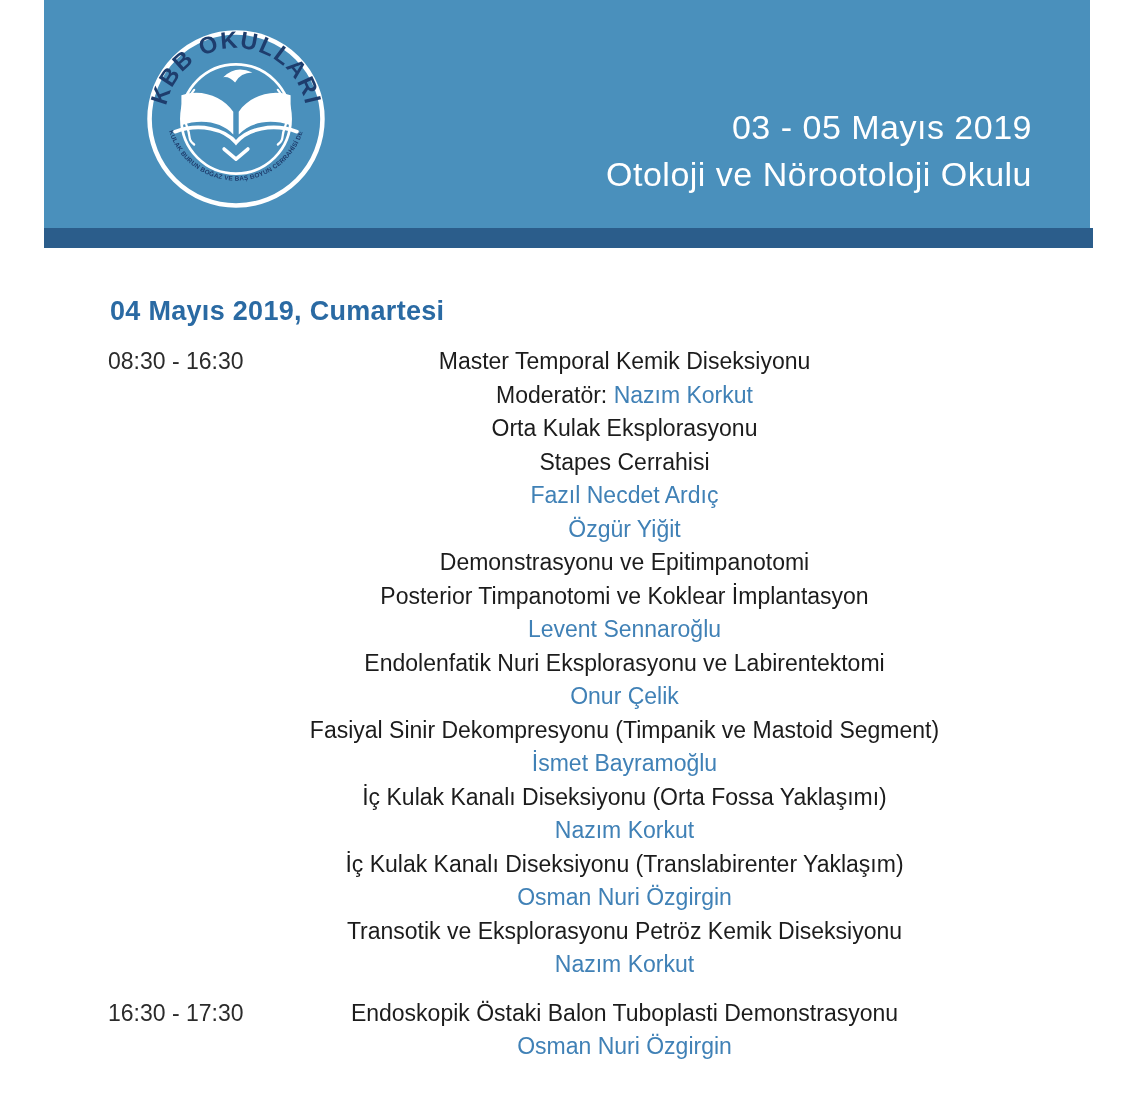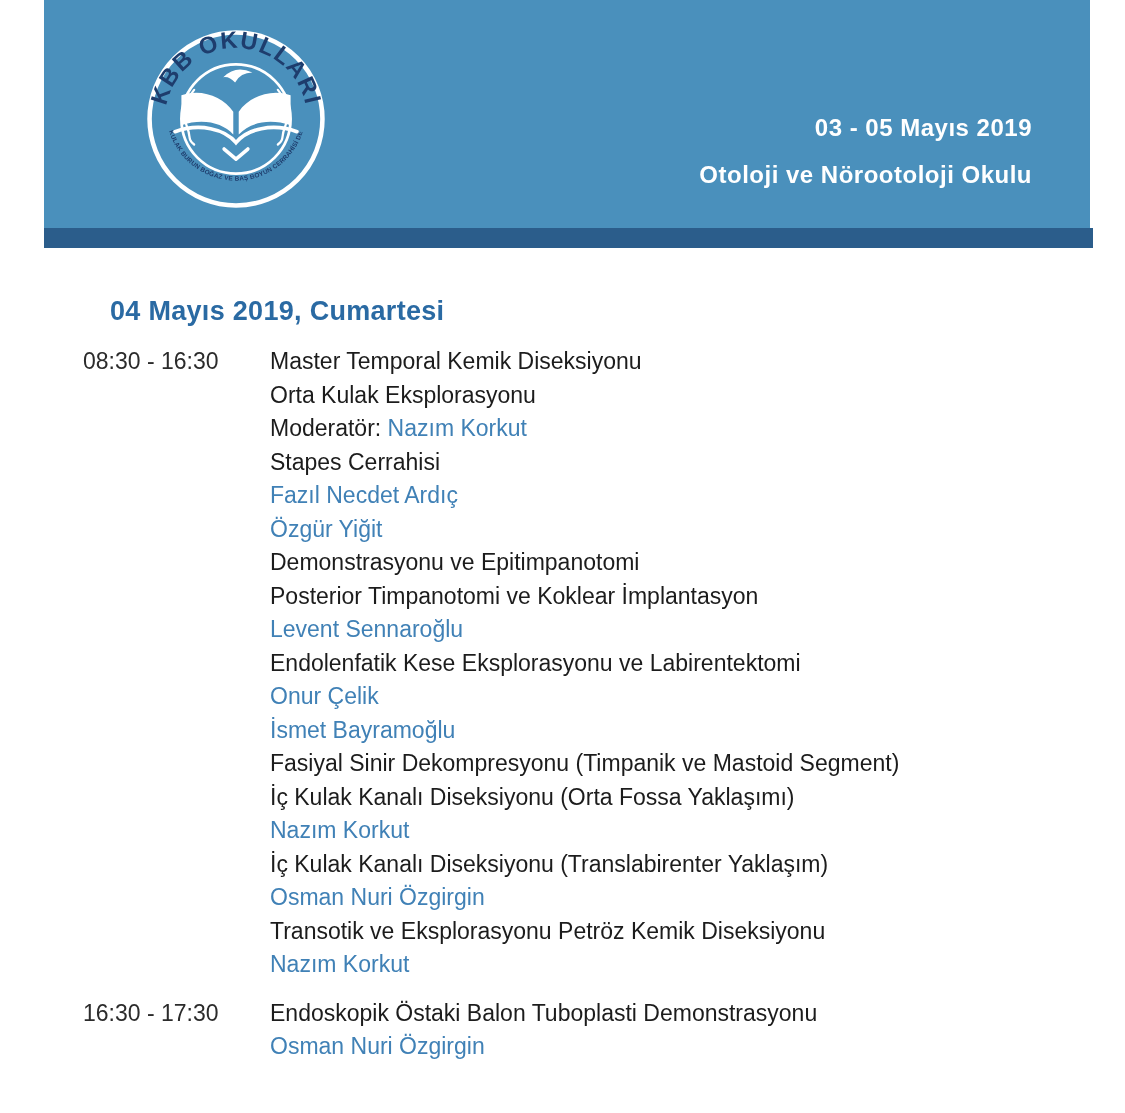--- a/index.html
+++ b/index.html
@@ -24,44 +24,44 @@
   .logo {
     position: absolute; left: 101px; top: 28px;
     width: 182px; height: 182px;
   }
   .logo-top-text   { font-size: 26px; font-weight: bold; fill: var(--logo-navy); letter-spacing: 1.5px; }
   .logo-bottom-text{ font-size: 7px;  font-weight: bold; fill: var(--logo-navy); letter-spacing: 0.2px; }
   .titles {
     position: absolute; right: 58px; top: 104px;
     text-align: right;
     color: var(--title-white);
-    font-weight: bold;
-    font-size: 24px;
+    font-weight: normal;
+    font-size: 34px;
     line-height: 47px;
     letter-spacing: 0.5px;
     white-space: nowrap;
   }
 
   
   .content { position: absolute; left: 0; top: 248px; width: 954px; }
   .date-heading {
     margin: 48px 0 0 110px;
     font-size: 27px; font-weight: bold;
     color: var(--heading-blue);
     letter-spacing: 0.3px;
   }
   #sessions { margin-top: 18px; }
   .session {
     display: flex; align-items: flex-start;
-    padding-left: 83px;
+    padding-left: 108px;
     font-size: 23px; line-height: 33.5px;
   }
   .session + .session { margin-top: 15px; }
   .time { width: 187px; flex: 0 0 187px; color: var(--time-text); white-space: nowrap; }
-  .lines { flex: 1 1 auto; }
+  .lines { flex: 1 1 auto; text-align: center; }
   .line { white-space: nowrap; }
   .seg-body { color: var(--body-text); }
   .seg-name { color: var(--name-blue); }
 </style>
 </head>
 <body>
 
 <div class="page">
 
   <header class="header">
@@ -97,32 +97,32 @@
 
   <div class="strip"></div>
 
   <main class="content">
     <h2 class="date-heading">04 Mayıs 2019, Cumartesi</h2>
     <div id="sessions">
         <div class="session">
           <div class="time">08:30 - 16:30</div>
           <div class="lines">
             <div class="line"><span class="seg-body">Master Temporal Kemik Diseksiyonu</span></div>
+            <div class="line"><span class="seg-body">Moderatör: </span><span class="seg-name">Nazım Korkut</span></div>
             <div class="line"><span class="seg-body">Orta Kulak Eksplorasyonu</span></div>
-            <div class="line"><span class="seg-body">Moderatör: </span><span class="seg-name">Nazım Korkut</span></div>
             <div class="line"><span class="seg-body">Stapes Cerrahisi</span></div>
             <div class="line"><span class="seg-name">Fazıl Necdet Ardıç</span></div>
             <div class="line"><span class="seg-name">Özgür Yiğit</span></div>
             <div class="line"><span class="seg-body">Demonstrasyonu ve Epitimpanotomi</span></div>
             <div class="line"><span class="seg-body">Posterior Timpanotomi ve Koklear İmplantasyon</span></div>
             <div class="line"><span class="seg-name">Levent Sennaroğlu</span></div>
-            <div class="line"><span class="seg-body">Endolenfatik Kese Eksplorasyonu ve Labirentektomi</span></div>
+            <div class="line"><span class="seg-body">Endolenfatik Nuri Eksplorasyonu ve Labirentektomi</span></div>
             <div class="line"><span class="seg-name">Onur Çelik</span></div>
+            <div class="line"><span class="seg-body">Fasiyal Sinir Dekompresyonu (Timpanik ve Mastoid Segment)</span></div>
             <div class="line"><span class="seg-name">İsmet Bayramoğlu</span></div>
-            <div class="line"><span class="seg-body">Fasiyal Sinir Dekompresyonu (Timpanik ve Mastoid Segment)</span></div>
             <div class="line"><span class="seg-body">İç Kulak Kanalı Diseksiyonu (Orta Fossa Yaklaşımı)</span></div>
             <div class="line"><span class="seg-name">Nazım Korkut</span></div>
             <div class="line"><span class="seg-body">İç Kulak Kanalı Diseksiyonu (Translabirenter Yaklaşım)</span></div>
             <div class="line"><span class="seg-name">Osman Nuri Özgirgin</span></div>
             <div class="line"><span class="seg-body">Transotik ve Eksplorasyonu Petröz Kemik Diseksiyonu</span></div>
             <div class="line"><span class="seg-name">Nazım Korkut</span></div>
           </div>
         </div>
         <div class="session">
           <div class="time">16:30 - 17:30</div>

